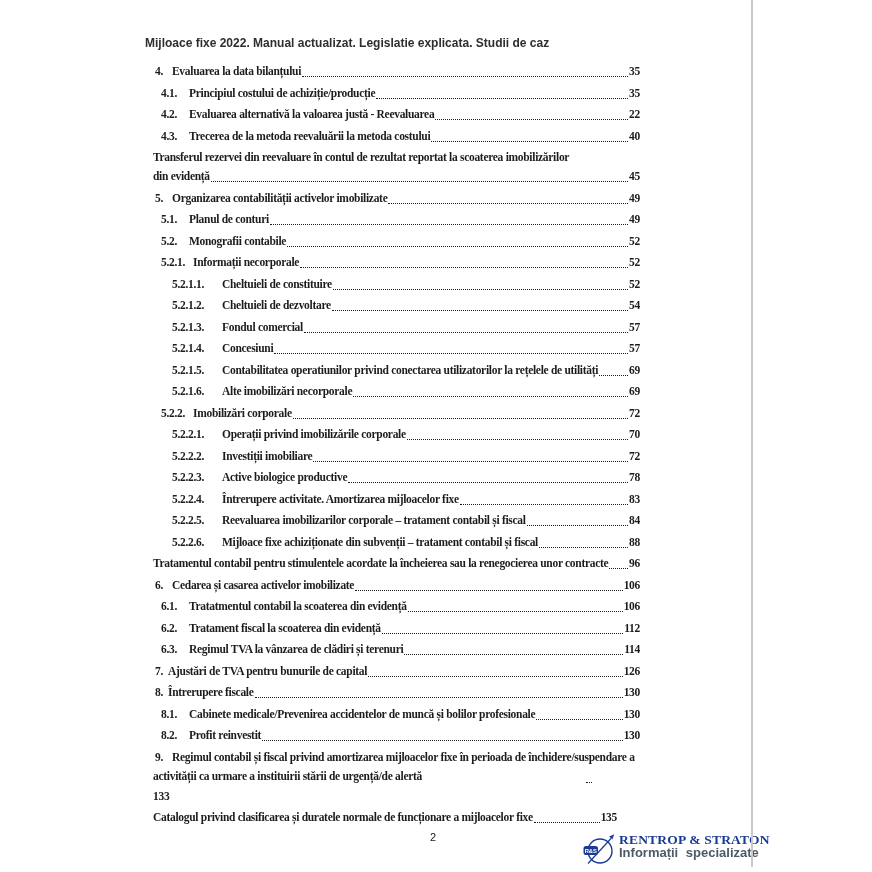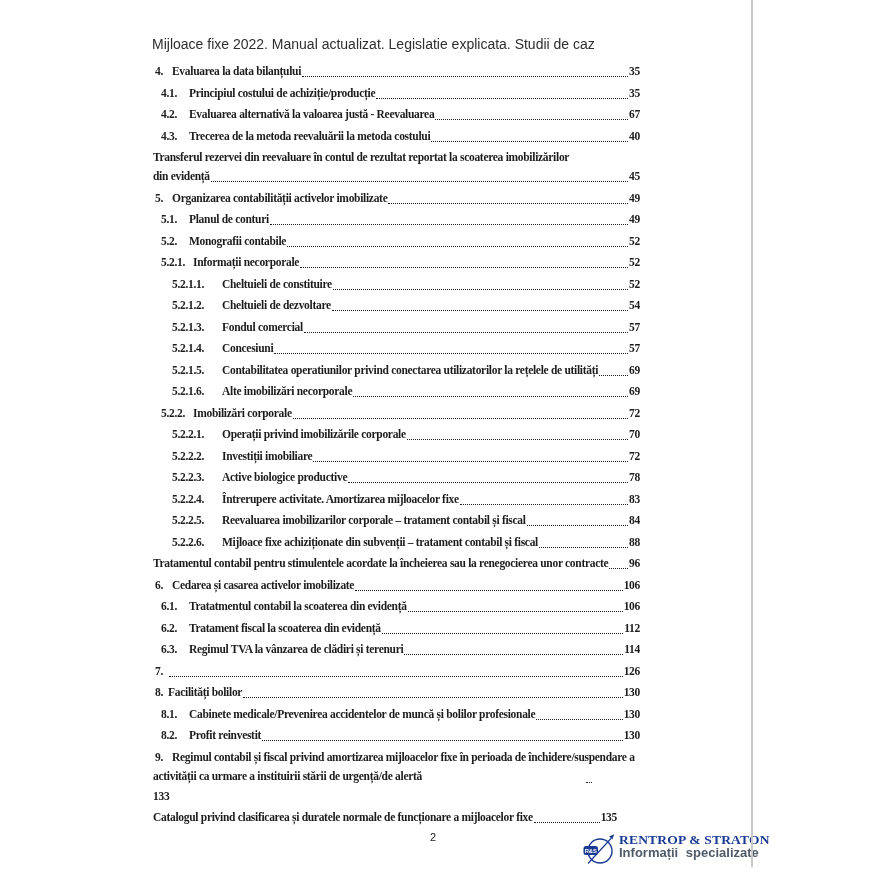--- a/index.html
+++ b/index.html
@@ -2,23 +2,23 @@
 <html><head>
 <meta charset="utf-8">
 <style>
   * { margin:0; padding:0; box-sizing:border-box; }
   html,body { width:872px; height:872px; background:#ffffff; overflow:hidden;
               font-family:"Liberation Serif","DejaVu Serif",serif; }
   .page { position:relative; width:872px; height:872px; background:#ffffff; }
 
   .page-edge { position:absolute; left:751px; top:0; width:2px; height:867px; background:#c9c9c9; }
 
-  .running-header { position:absolute; left:152px; top:36px;
+  .running-header { position:absolute; left:145px; top:36px;
     font-family:"Liberation Sans","DejaVu Sans",sans-serif;
-    font-size:14px; color:#2e2e2e; letter-spacing:0; }
+    font-size:12px; color:#2e2e2e; letter-spacing:0;font-weight:bold; }
 
   .toc { position:absolute; left:153px; top:62px; width:592px;
     font-size:11.5px; font-weight:bold; color:#1c1c1c; letter-spacing:-0.3px; }
   .toc-entry { margin-bottom:2.5px; }
   .toc-line { display:flex; align-items:baseline; line-height:19px; padding-right:105px; }
   .toc-line.noleader { padding-right:0; }
   .toc-line.pr-short { padding-right:152px;flex-direction:column; }
   .toc-line.pr-mid { padding-right:128px; }
   .toc-num { flex:none; white-space:nowrap; }
   .lvl1 .toc-num { padding-left:2px; width:19px; }
@@ -66,21 +66,21 @@
           <span class="toc-title">Principiul costului de achiziție/producție</span>
           <span class="leader"></span>
           <span class="toc-page">35</span>
         </div>
       </div>
       <div class="toc-entry lvl2">
         <div class="toc-line">
           <span class="toc-num">4.2.</span>
           <span class="toc-title">Evaluarea alternativă la valoarea justă - Reevaluarea</span>
           <span class="leader"></span>
-          <span class="toc-page">67</span>
+          <span class="toc-page">22</span>
         </div>
       </div>
       <div class="toc-entry lvl2">
         <div class="toc-line">
           <span class="toc-num">4.3.</span>
           <span class="toc-title">Trecerea de la metoda reevaluării la metoda costului</span>
           <span class="leader"></span>
           <span class="toc-page">40</span>
         </div>
       </div>
@@ -265,28 +265,29 @@
         <div class="toc-line">
           <span class="toc-num">6.3.</span>
           <span class="toc-title">Regimul TVA la vânzarea de clădiri și terenuri</span>
           <span class="leader"></span>
           <span class="toc-page">114</span>
         </div>
       </div>
       <div class="toc-entry lvl1i">
         <div class="toc-line">
           <span class="toc-num">7.</span>
+          <span class="toc-title">Ajustări de TVA pentru bunurile de capital</span>
           <span class="leader"></span>
           <span class="toc-page">126</span>
         </div>
       </div>
       <div class="toc-entry lvl1i">
         <div class="toc-line">
           <span class="toc-num">8.</span>
-          <span class="toc-title">Facilități bolilor</span>
+          <span class="toc-title">Întrerupere fiscale</span>
           <span class="leader"></span>
           <span class="toc-page">130</span>
         </div>
       </div>
       <div class="toc-entry lvl2">
         <div class="toc-line">
           <span class="toc-num">8.1.</span>
           <span class="toc-title">Cabinete medicale/Prevenirea accidentelor de muncă și bolilor profesionale</span>
           <span class="leader"></span>
           <span class="toc-page">130</span>

